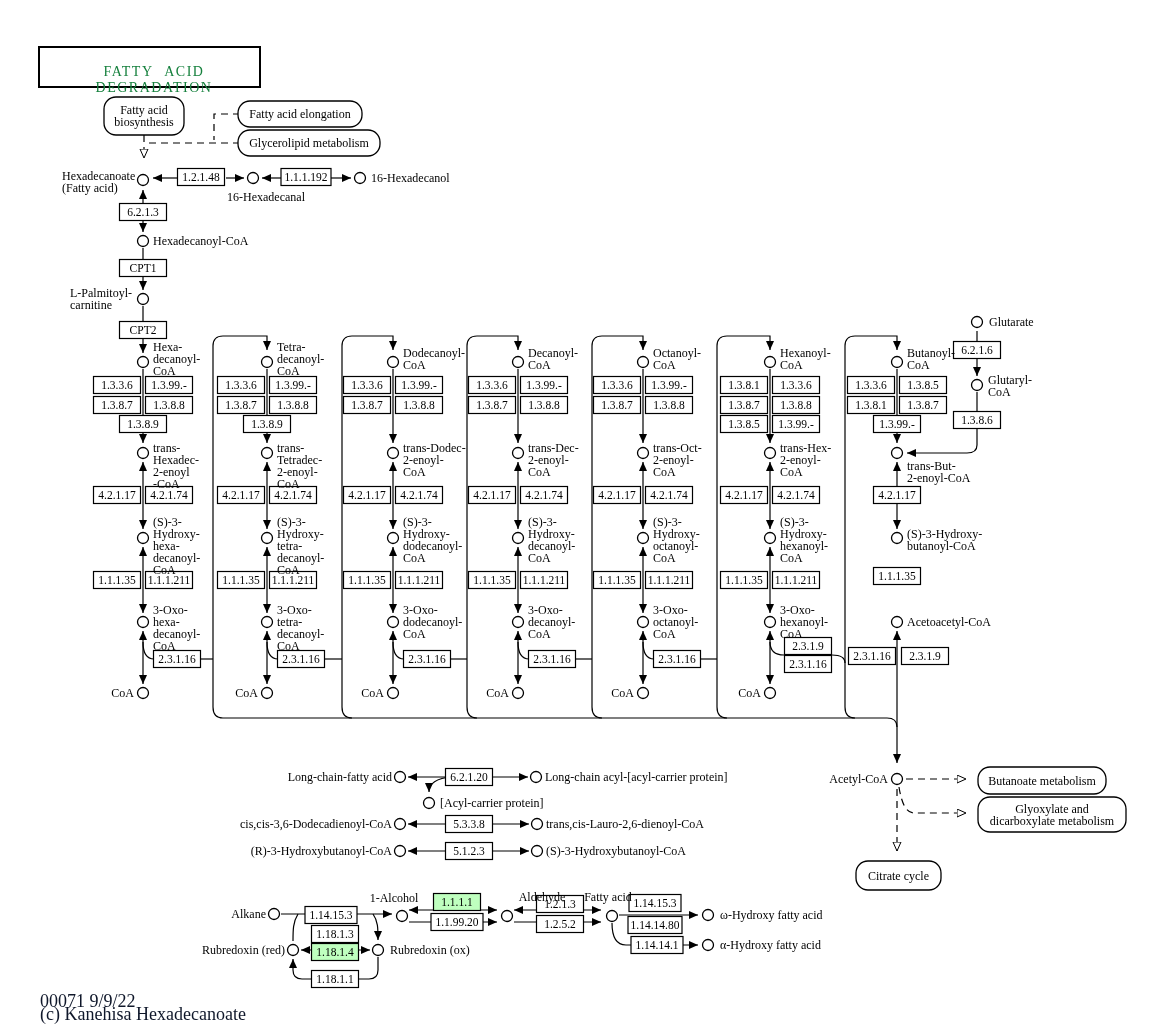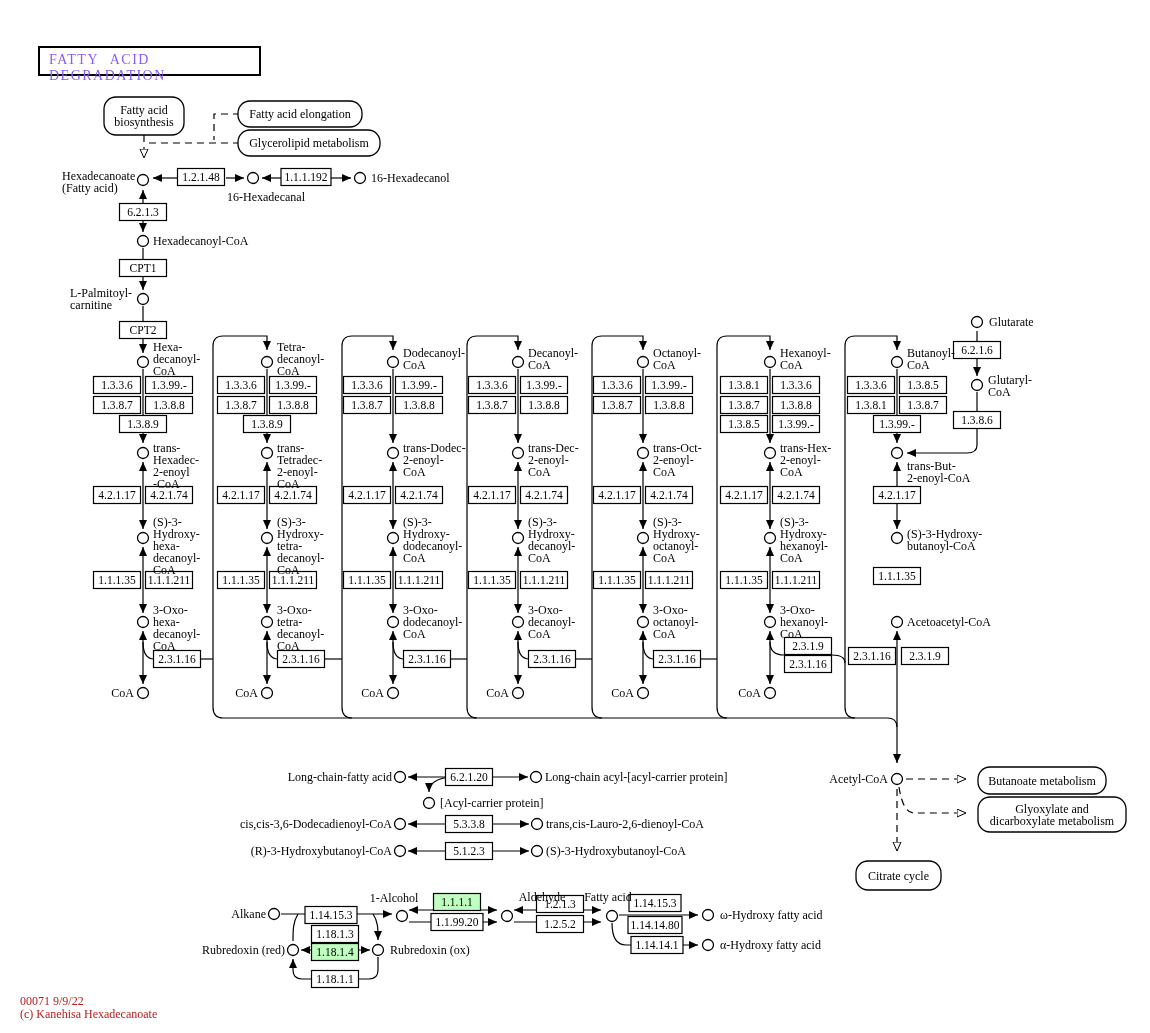--- a/index.html
+++ b/index.html
@@ -7,22 +7,22 @@
         font-family:"Liberation Serif", serif;}
   #dg{position:absolute;left:0;top:0;}
   .edge{fill:none;stroke:#000;stroke-width:1.2;}
   .ebox{fill:#fff;stroke:#000;stroke-width:1.2;}
   .ebox.hl{fill:#bfffbf;}
   .etext{font-family:"Liberation Serif", serif;font-size:11.5px;fill:#000;}
   .lbl{font-family:"Liberation Serif", serif;font-size:12px;fill:#000;}
   .pl{fill:#fff;stroke:#000;stroke-width:1.3;}
   .node{fill:#fff;stroke:#000;stroke-width:1.3;}
   .titlebox{position:absolute;left:38px;top:46px;width:210px;height:22px;border:2px solid #000;
-    padding:4px 0 0 9px;font-size:14px;letter-spacing:1.5px;word-spacing:7px;color:#8b5cf6;}
-  .footer{position:absolute;left:20px;top:995px;font-size:12px;color:#b91c1c;line-height:13px;}
+    padding:16px 0 0 9px;font-size:14px;letter-spacing:1.5px;word-spacing:7px;color:#15803d;text-align:center;}
+  .footer{position:absolute;left:40px;top:995px;font-size:18px;color:#0f172a;line-height:13px;}
 </style>
 </head>
 <body>
 
 <div id="page">
   <svg id="dg" width="1150" height="1033" viewBox="0 0 1150 1033">
     <defs>
       <marker id="ma" markerUnits="userSpaceOnUse" markerWidth="11" markerHeight="9" refX="9" refY="4" orient="auto-start-reverse">
         <path d="M0 0 L9 4 L0 8 Z" fill="#000"></path>
       </marker>

